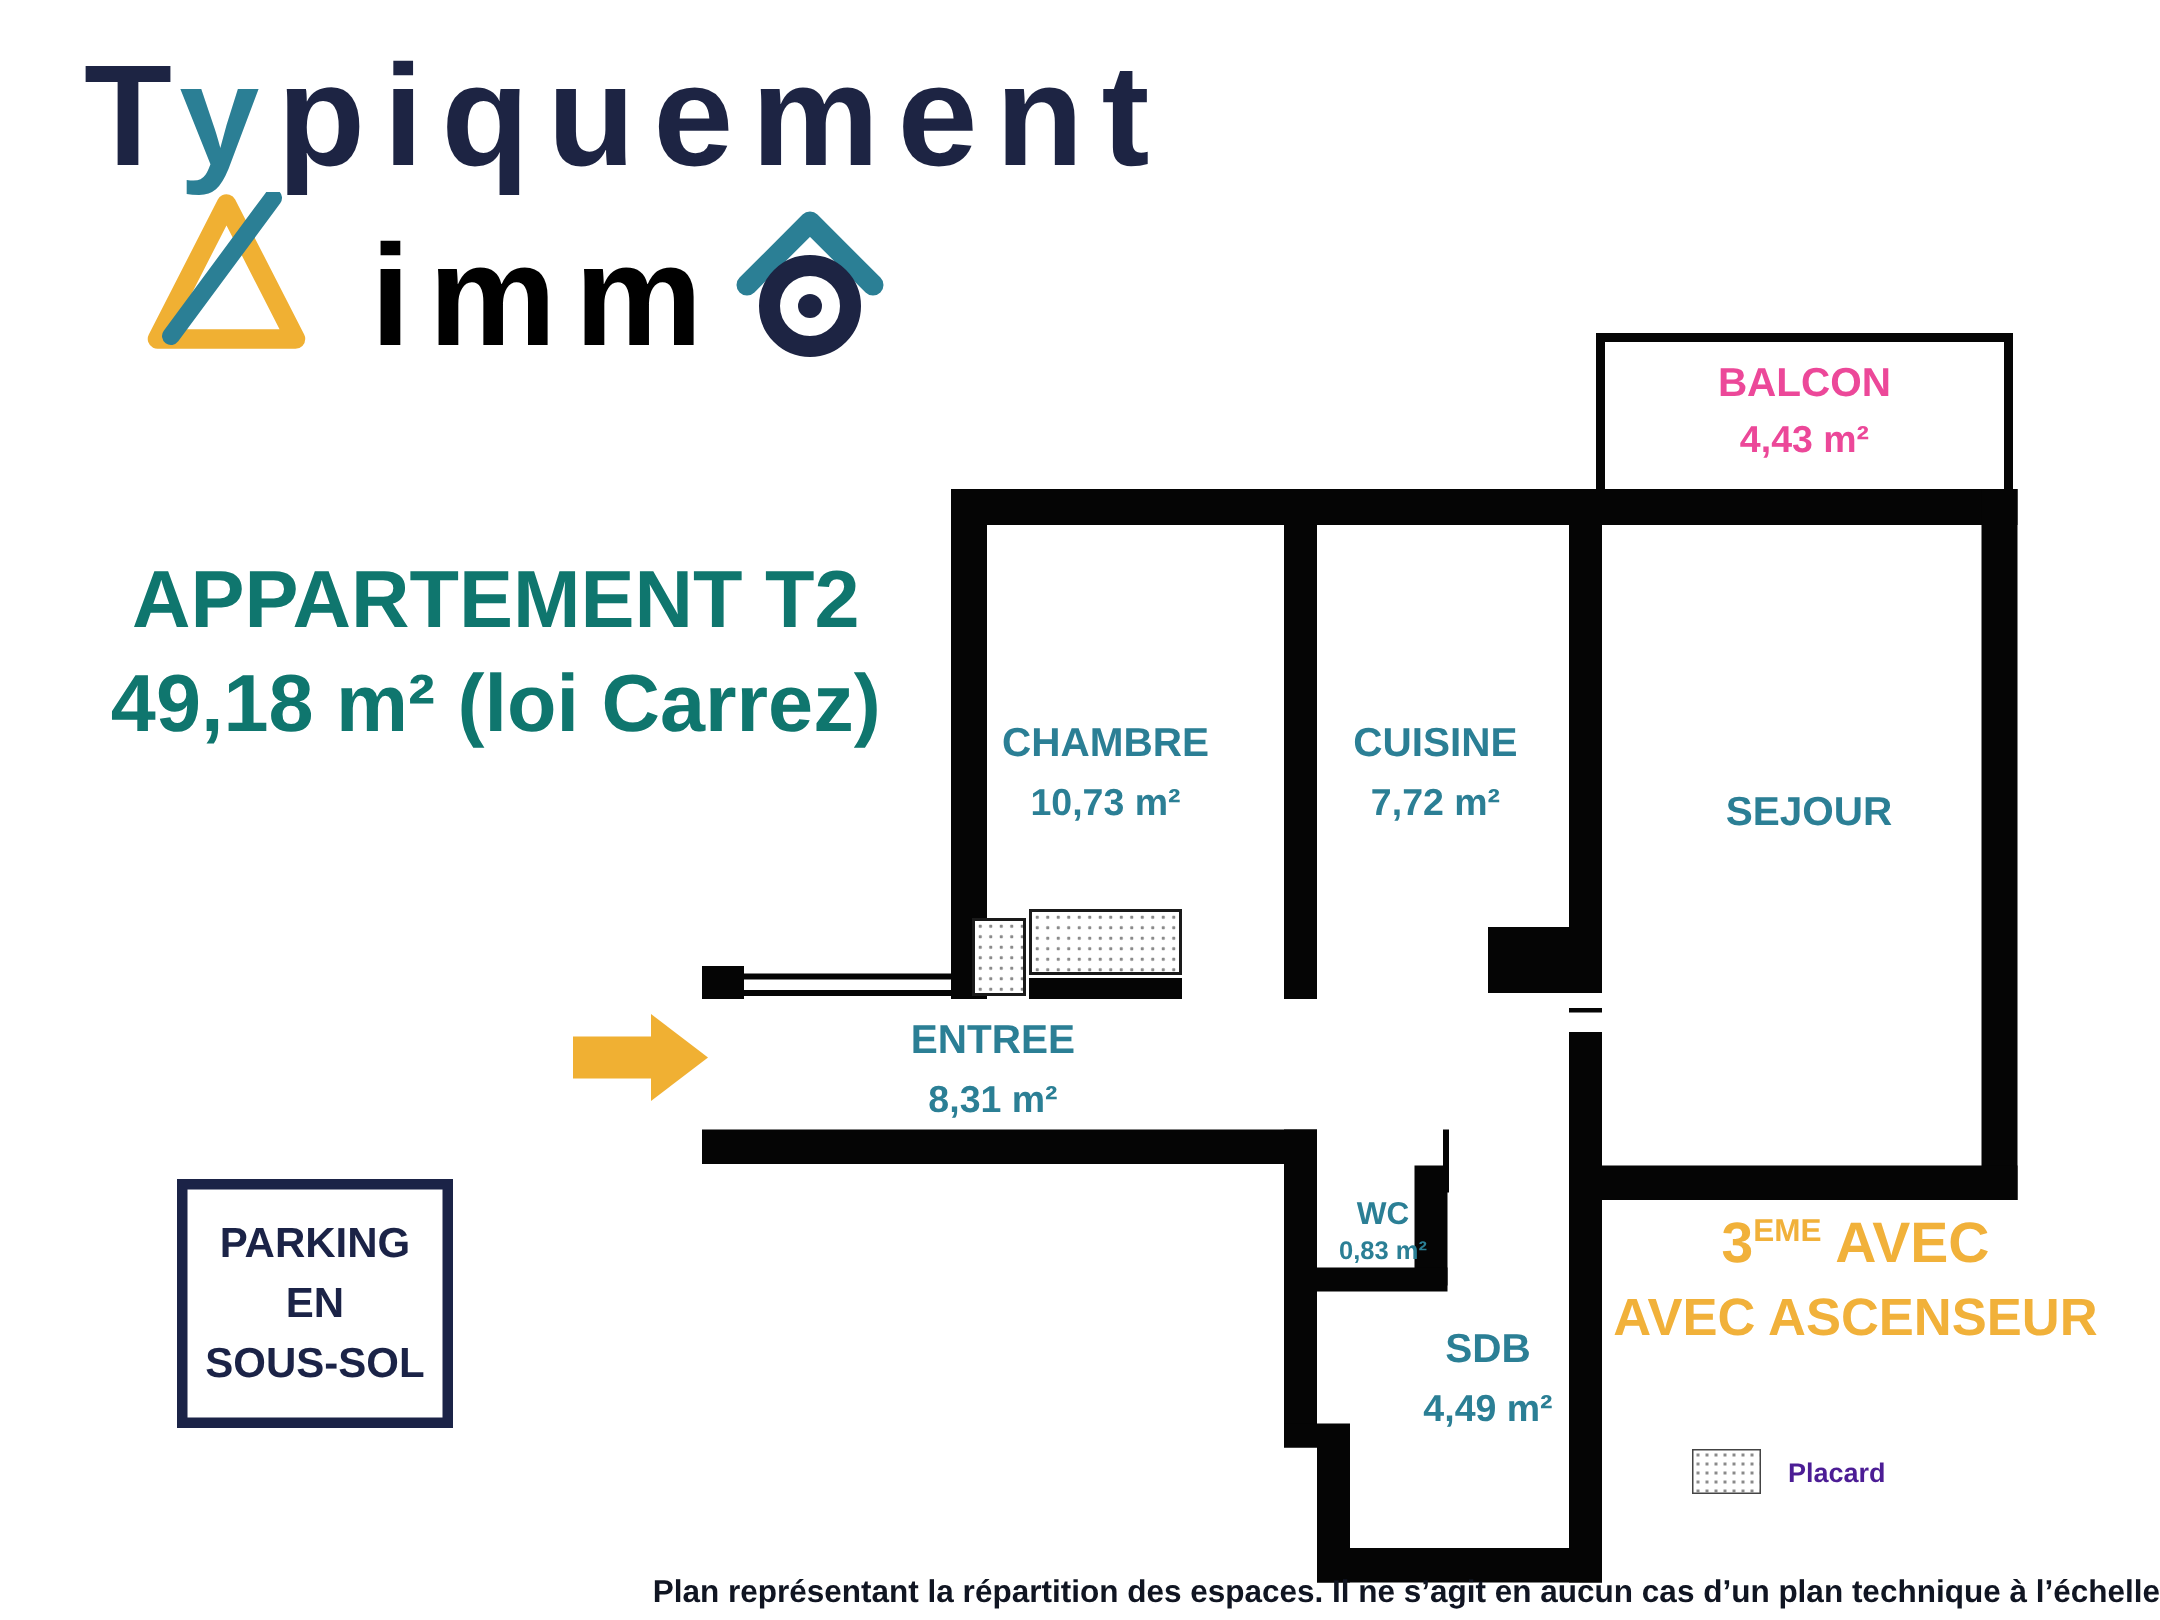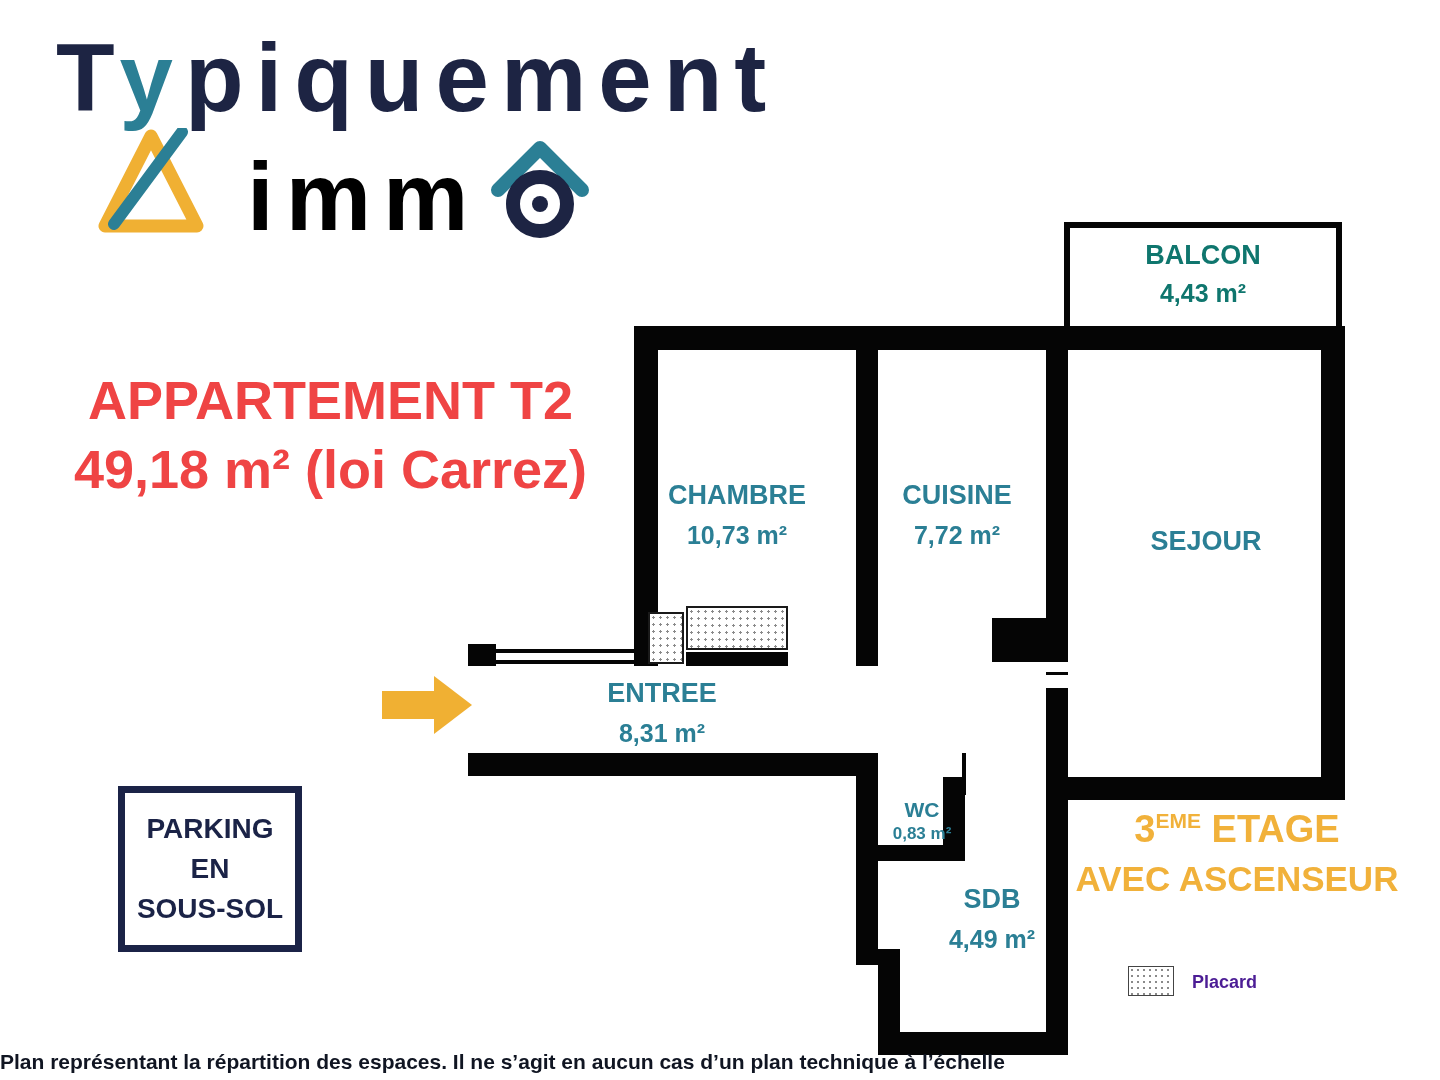--- a/index.html
+++ b/index.html
@@ -10,29 +10,29 @@
   .logo-line1{position:absolute;left:56px;top:30px;font-size:96px;font-weight:bold;
               letter-spacing:12px;color:#1d2443;line-height:1;white-space:nowrap;}
   .logo-line1 .teal{color:#2b7f95;}
   .logo-line2{position:absolute;left:247px;top:138px;font-size:96px;font-weight:bold;
               letter-spacing:12px;color:#000000;line-height:1;white-space:nowrap;}
   .logo-triangle{position:absolute;left:96px;top:128px;}
   .house-icon{display:inline-block;vertical-align:-12px;margin-left:10px;}
 
   
   .title{position:absolute;left:28px;top:368px;width:605px;text-align:center;
-         color:#ef4444;font-weight:bold;font-size:54px;line-height:1.2;}
+         color:#0f766e;font-weight:bold;font-size:54px;line-height:1.2;}
   .title .t2{margin-top:4px;}
 
   
   .wall{position:absolute;background:#050505;}
   .thin{position:absolute;background:#050505;}
   .balcon-box{position:absolute;left:1064px;top:222px;width:278px;height:110px;
               border:6px solid #050505;box-sizing:border-box;background:#fff;
-              text-align:center;color:#0f766e;font-weight:bold;padding-top:12px;}
+              text-align:center;color:#ec4899;font-weight:bold;padding-top:12px;}
   .balcon-box .b-name{font-size:27px;}
   .balcon-box .b-area{font-size:25px;margin-top:8px;}
 
   .closet{position:absolute;border:2px solid #1a1a1a;box-sizing:border-box;background-color:#fff;
           background-image:radial-gradient(#8a8a8a 1.1px, transparent 1.3px);background-size:7px 7px;}
 
   .room-label{position:absolute;text-align:center;color:#2b7f95;font-weight:bold;}
   .room-label .room-name{font-size:27px;}
   .room-label .room-area{font-size:25px;margin-top:10px;}
   .room-label.small .room-name{font-size:21px;}
@@ -57,21 +57,21 @@
   .floor-info .l1 sup{font-size:21px;}
   .floor-info .l2{font-size:35px;margin-top:8px;}
 
   
   .legend-swatch{position:absolute;left:1128px;top:966px;width:46px;height:30px;
                  border:1.5px solid #444;box-sizing:border-box;background-color:#fff;
                  background-image:radial-gradient(#8a8a8a 1px, transparent 1.2px);background-size:6px 6px;}
   .legend-label{position:absolute;left:1192px;top:972px;font-size:18px;font-weight:bold;color:#4c1d95;}
 
   
-  .footer{position:absolute;left:0;top:1050px;width:1440px;text-align:left;
+  .footer{position:absolute;left:0;top:1050px;width:1440px;text-align:right;
           font-size:21px;font-weight:bold;color:#101522;}
 </style>
 </head>
 <body>
 
 <div id="page">
 
   <div class="logo-line1"><span>T</span><span class="teal">y</span><span>piquement</span></div>
 
   <svg class="logo-triangle" width="110" height="106" viewBox="0 0 110 106">
@@ -148,21 +148,21 @@
   <div class="arrow-body"></div>
   <div class="arrow-head"></div>
 
   <div class="parking-box">
     <div>PARKING</div>
     <div>EN</div>
     <div>SOUS-SOL</div>
   </div>
 
   <div class="floor-info">
-    <div class="l1"><span>3</span><sup>EME</sup> <span>ETAGE</span></div>
+    <div class="l1"><span>3</span><sup>EME</sup> <span>AVEC</span></div>
     <div class="l2">AVEC ASCENSEUR</div>
   </div>
 
   <div class="legend-swatch"></div>
   <div class="legend-label">Placard</div>
 
   <div class="footer">Plan représentant la répartition des espaces. Il ne s’agit en aucun cas d’un plan technique à l’échelle</div>
 
 </div>
 

